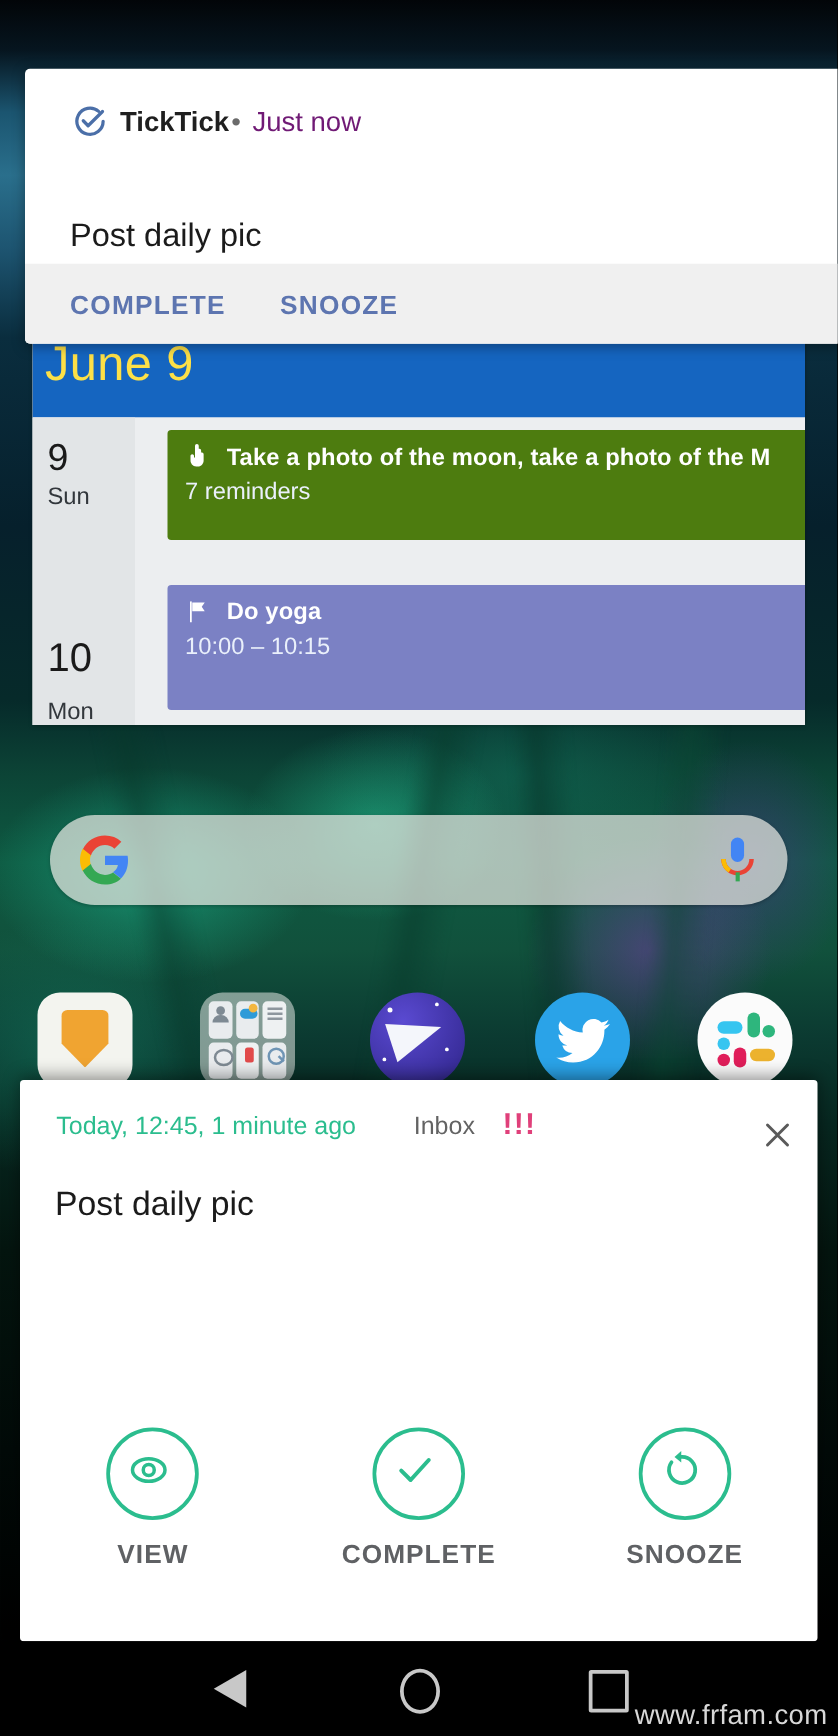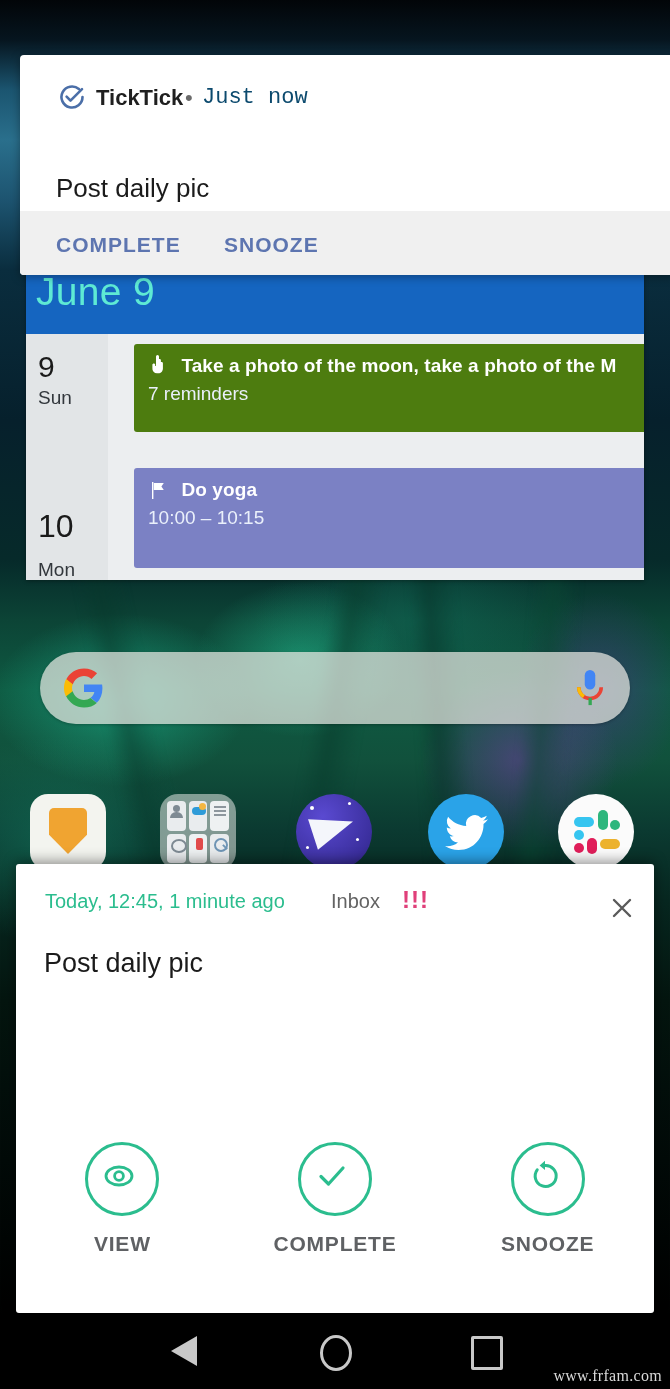--- a/index.html
+++ b/index.html
@@ -79,21 +79,21 @@
   .cal-header {
     position: absolute;
     left: 0; top: 14px;
     width: 618px; height: 72px;
     background: #1565c0;
   }
   .cal-header .title {
     position: absolute;
     left: 10px; top: 8px;
     font-size: 39px;
-    color: #5eead4;
+    color: #fde047;
     font-weight: 400;
     letter-spacing: .3px;
   }
   .cal-body {
     position: absolute;
     left: 0; top: 86px;
     width: 618px; height: 246px;
     background: #eceef0;
   }
   .cal-row { position: absolute; left: 0; width: 618px; }
@@ -252,21 +252,21 @@
   #notif-app-name {
     position: absolute; left: 76px; top: 30px;
     font-size: 22px; font-weight: bold; color: #1f1f1f;
   }
   #notif-dot {
     position: absolute; left: 165px; top: 30px;
     font-size: 22px; color: #6b6b6b;
   }
   #notif-time {
     position: absolute; left: 182px; top: 30px;
-    font-size: 22px; color: #0c4a6e; font-family: Liberation Mono, monospace;
+    font-size: 22px; color: #701a75;
   }
   #notif-title {
     position: absolute; left: 36px; top: 118px;
     font-size: 26px; color: #1b1b1b;
   }
   #notif-actions {
     position: absolute; left: 0; top: 156px;
     width: 654px; height: 64px;
     background: #f0f0f0;
   }
@@ -364,24 +364,23 @@
   }
   #nav-recent .sq {
     position: absolute; left: 14px; top: 3px;
     width: 26px; height: 28px;
     border: 3px solid #c8c8c8;
     border-radius: 2px;
   }
   #watermark {
     position: absolute;
     right: 8px; bottom: 4px;
-    font-size: 16px;
+    font-size: 22px;
     color: #d8d8d8;
     letter-spacing: .3px;
-    font-family: Liberation Serif, serif;
   }
 </style>
 </head>
 <body>
 
 <div id="wallpaper"></div>
 
 <div id="calendar-widget">
   <div class="cal-subhead">Sun</div>
 

